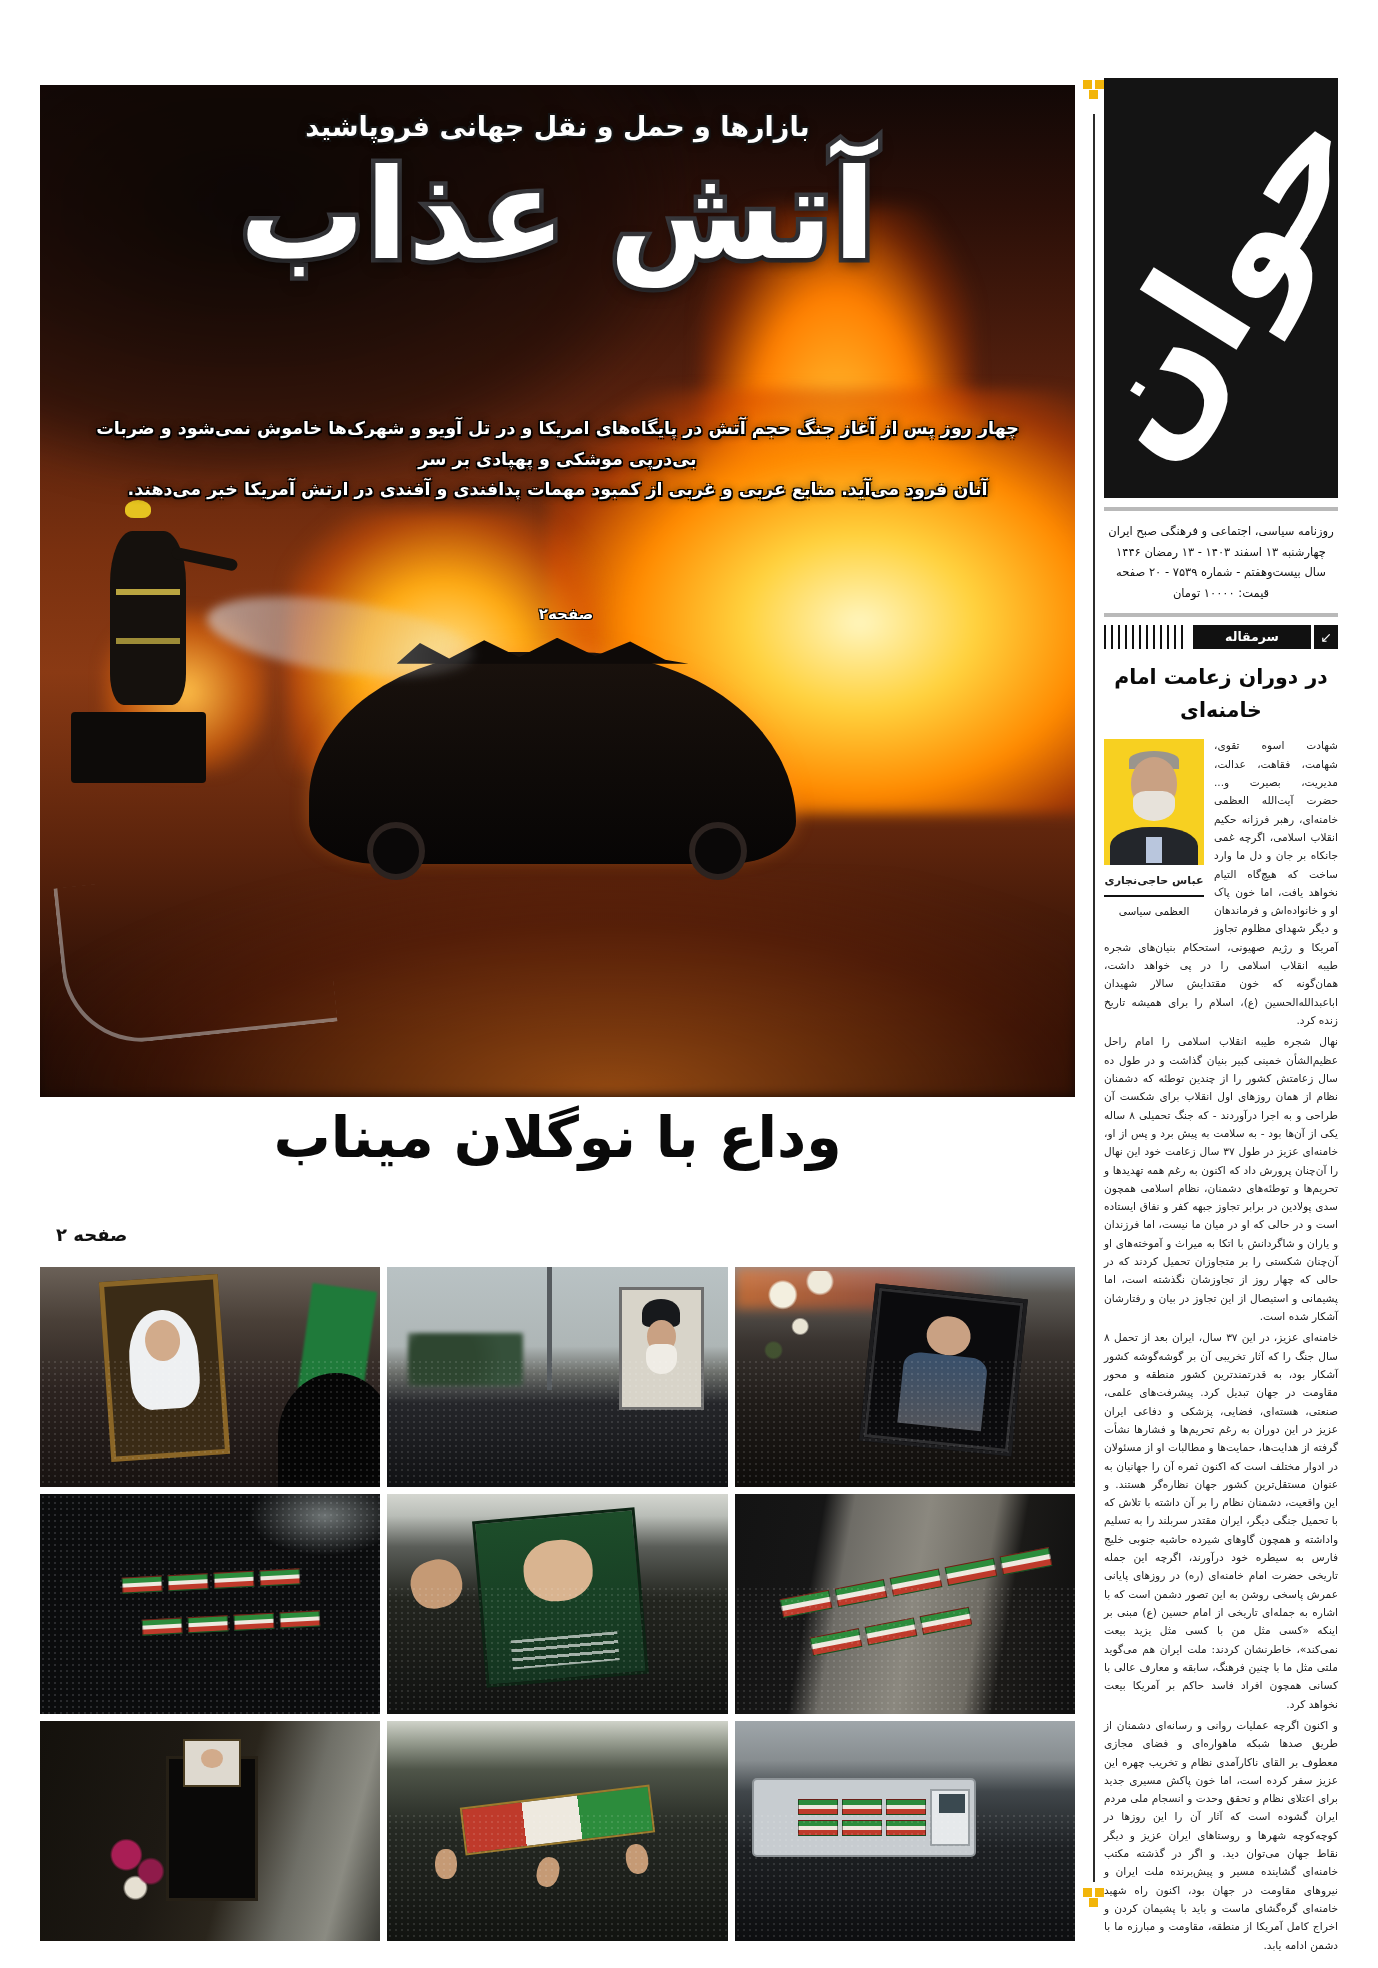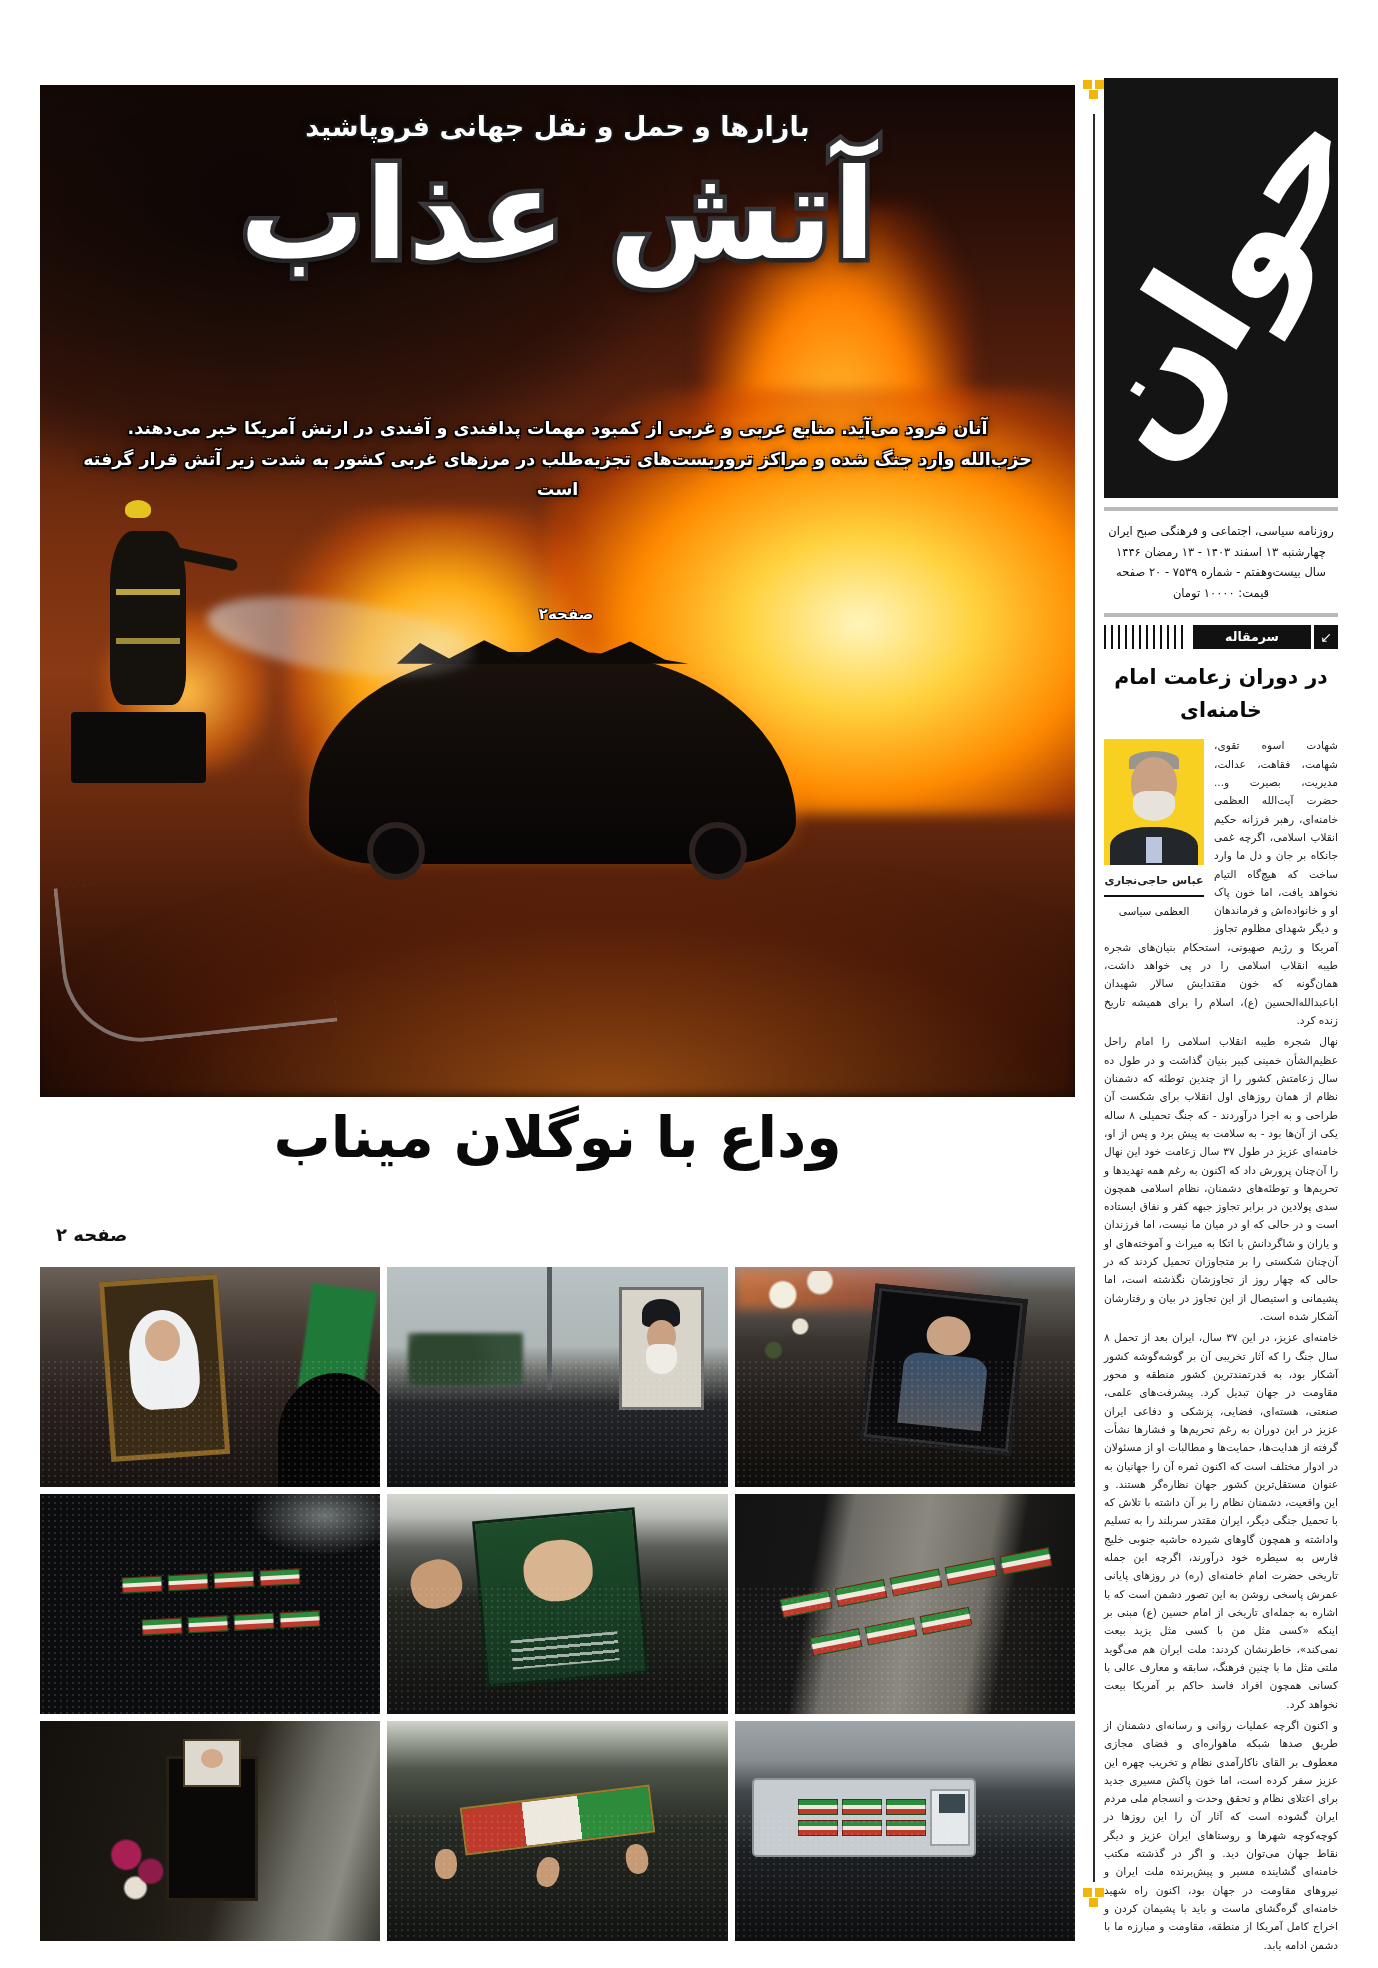--- a/index.html
+++ b/index.html
@@ -227,22 +227,22 @@
         <div class="fm-stripe1"></div>
         <div class="fm-stripe2"></div>
         <div class="fm-arm"></div>
       </div>
       <div class="basket"></div>
       <div class="hose"></div>
 
       <div class="fire-kicker">بازارها و حمل و نقل جهانی فروپاشید</div>
       <div class="fire-head">آتش عذاب</div>
       <div class="fire-deck">
+        <div>چهار روز پس از آغاز جنگ حجم آتش در پایگاه‌های امریکا و در تل آویو و شهرک‌ها خاموش نمی‌شود و ضربات بی‌درپی موشکی و پهپادی بر سر</div>
         <div>آنان فرود می‌آید. منابع عربی و غربی از کمبود مهمات پدافندی و آفندی در ارتش آمریکا خبر می‌دهند.</div>
-        <div>حزب‌الله وارد جنگ شده و مراکز تروریست‌های تجزیه‌طلب در مرزهای غربی کشور به شدت زیر آتش قرار گرفته است</div>
       </div>
       <div class="fire-pageref">صفحه۲</div>
     </div>
 
     <div class="mid-block">
       <div class="mid-head">وداع با نوگلان میناب</div>
       <div class="mid-pageref">صفحه ۲</div>
     </div>
 
     <div class="grid">

